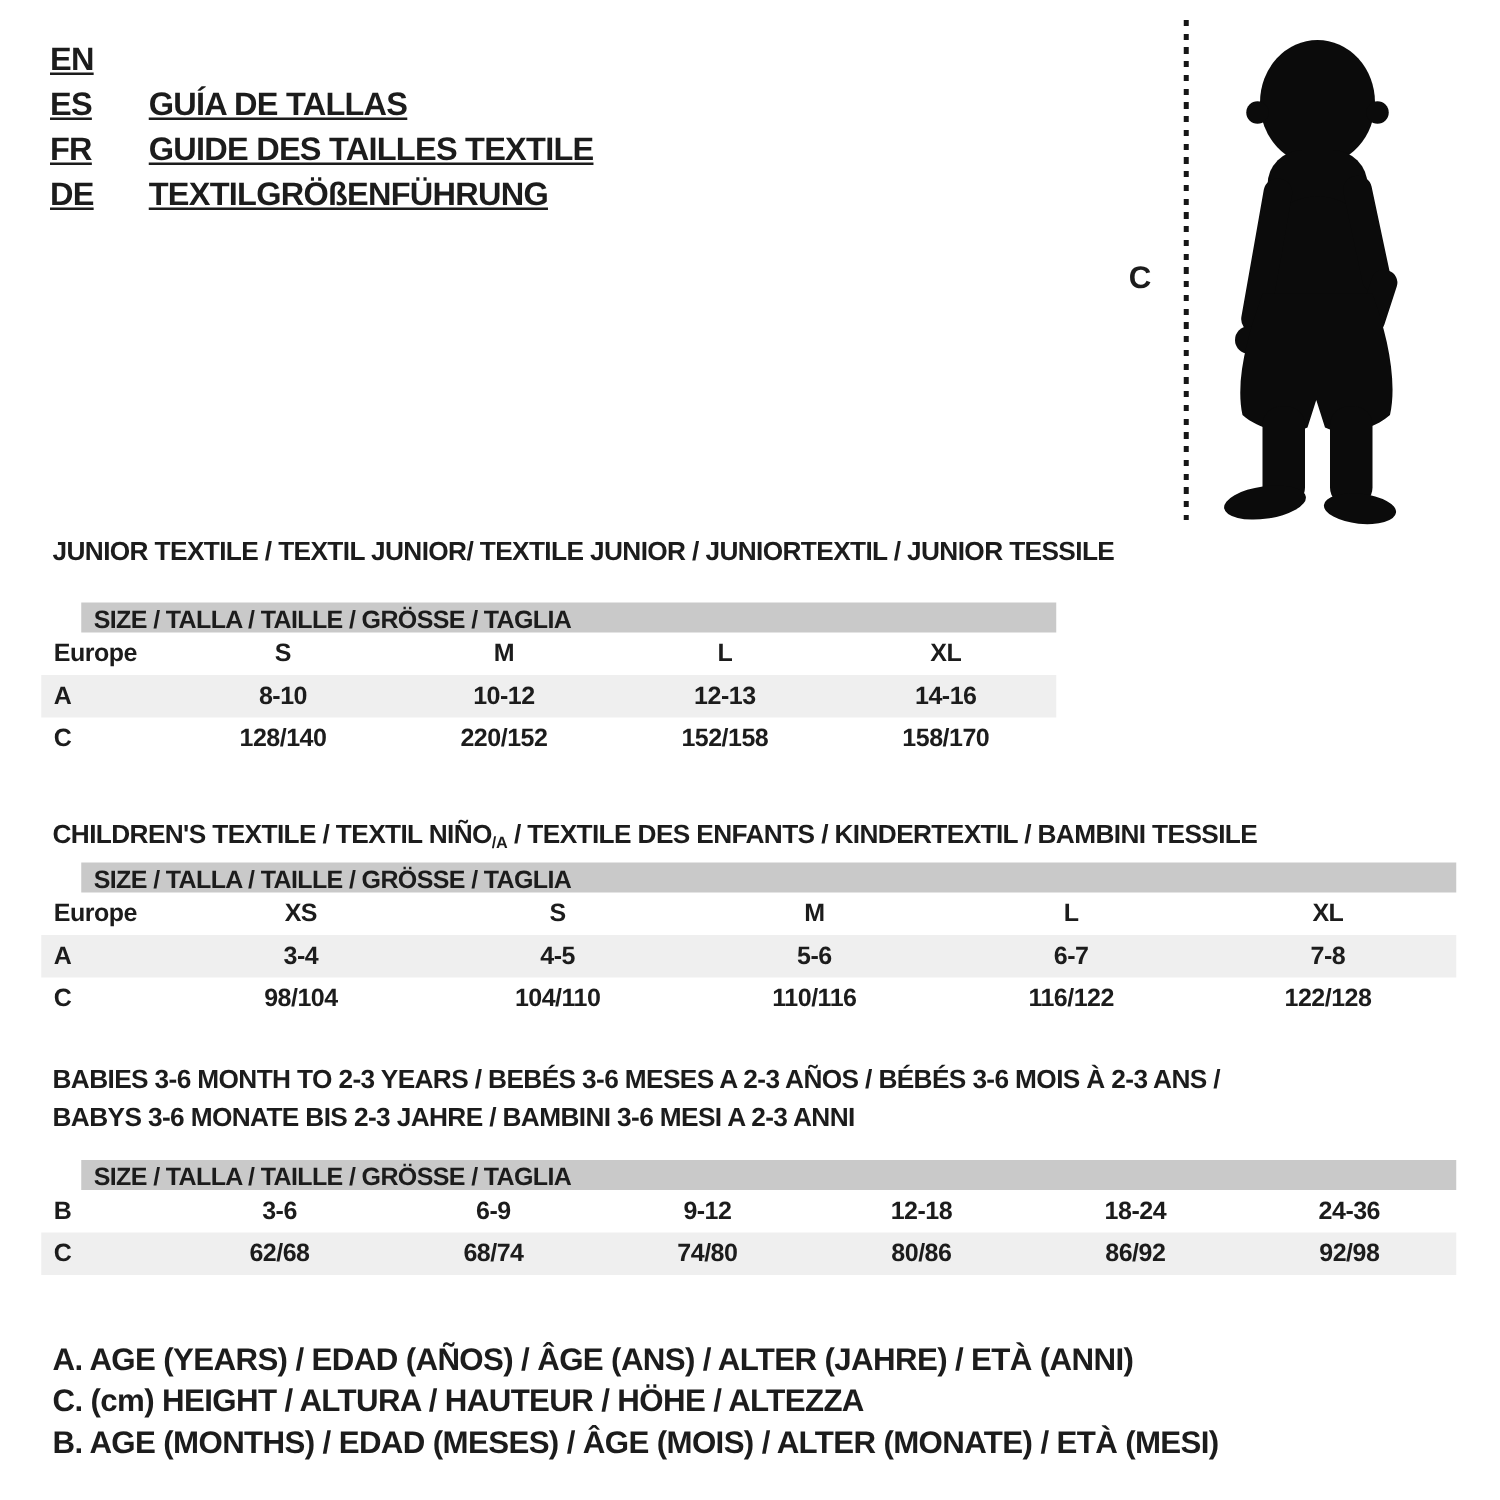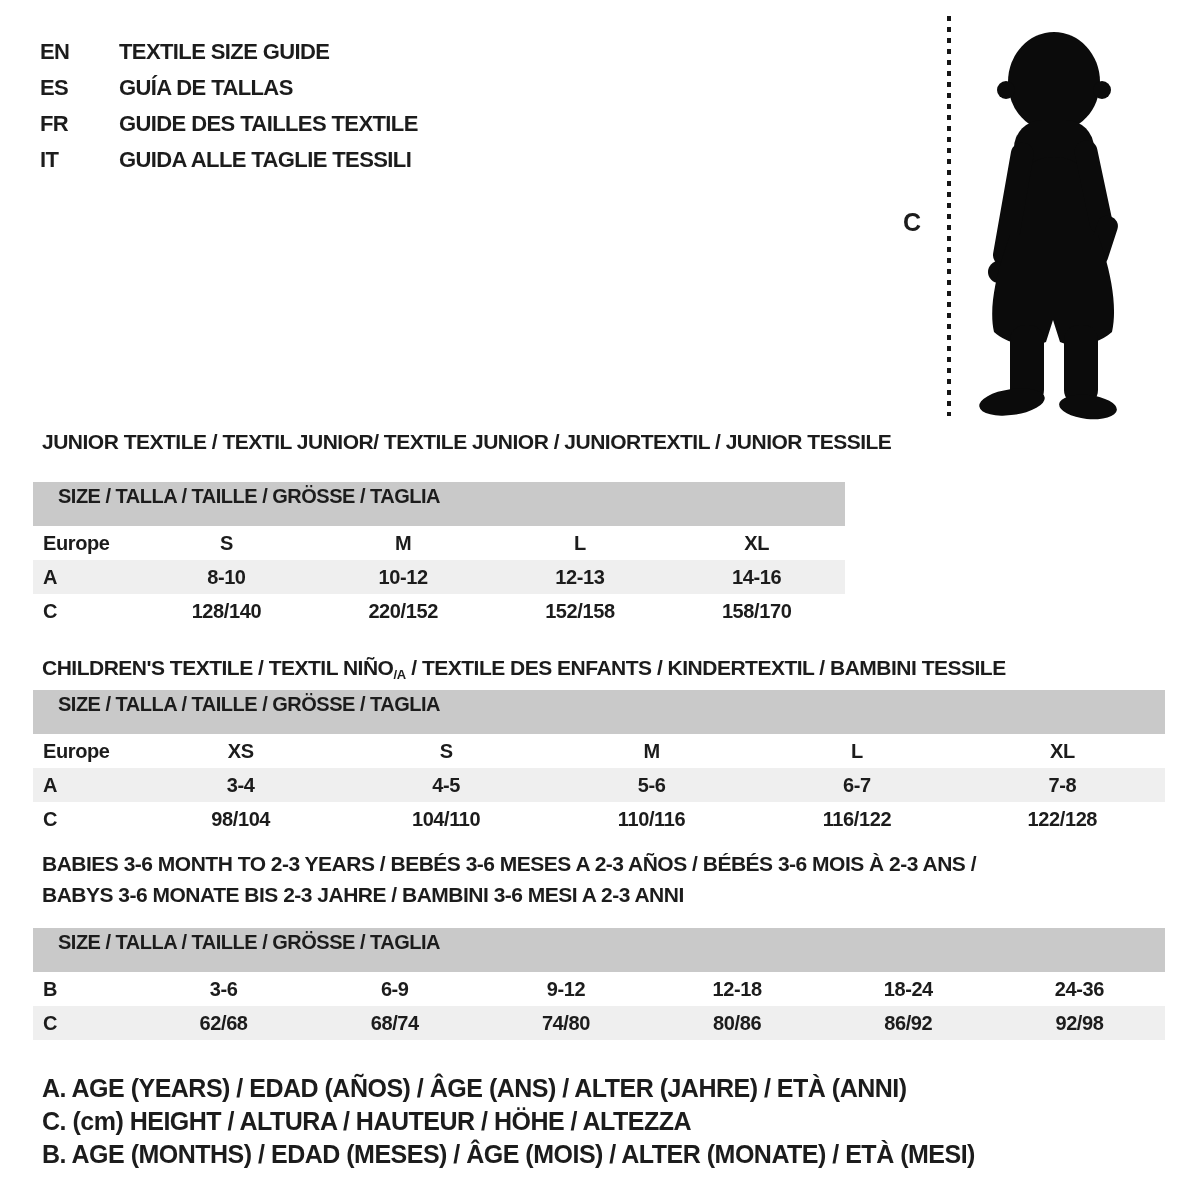--- a/index.html
+++ b/index.html
@@ -8,21 +8,21 @@
     --shaded-row:#efefef;
     --bg:#ffffff;
   }
   *{box-sizing:border-box;margin:0;padding:0;}
   html,body{width:1200px;height:1200px;background:var(--bg);}
   body{font-family:"Liberation Sans", sans-serif;color:var(--text);}
   .page{position:relative;width:1200px;height:1200px;background:var(--bg);overflow:hidden;}
 
   
   .lang-list{position:absolute;left:40px;top:29px;}
-  .lang-row{display:flex;height:36px;align-items:flex-end;font-weight:bold;font-size:22px;letter-spacing:-0.6px;white-space:nowrap;}
+  .lang-row{display:flex;height:36px;align-items:center;font-weight:bold;font-size:26px;letter-spacing:-0.6px;white-space:nowrap;text-decoration:underline;}
   .lang-code{width:79px;flex:0 0 79px;}
 
   
   .figure-line{position:absolute;left:947px;top:16px;width:4px;height:400px;
     background:repeating-linear-gradient(to bottom,#161616 0 5px,transparent 5px 11px);}
   .figure-c{position:absolute;left:903px;top:208px;font-weight:bold;font-size:25px;}
   .silhouette{position:absolute;left:962px;top:20px;width:180px;height:400px;}
   .silhouette path,.silhouette ellipse,.silhouette rect,.silhouette circle{fill:#0b0b0b;}
 
   
@@ -31,52 +31,51 @@
   .t-junior{top:430px;}
   .t-children{top:656px;}
   .t-babies-1{top:852px;}
   .t-babies-2{top:883px;}
 
   
   .size-table{position:absolute;left:33px;}
   .tbl-junior{top:482px;width:812px;}
   .tbl-children{top:690px;width:1132px;}
   .tbl-babies{top:928px;width:1132px;}
-  .thead{height:44px;line-height:28px;background:var(--header-strip);
-    font-weight:bold;font-size:20px;letter-spacing:-0.5px;padding-left:25px;white-space:nowrap;overflow:hidden;}
+  .thead{height:24px;line-height:28px;background:var(--header-strip);
+    font-weight:bold;font-size:20px;letter-spacing:-0.5px;padding-left:10px;white-space:nowrap;overflow:hidden;margin-left:32px;}
   .trow{display:flex;height:34px;align-items:center;font-weight:bold;font-size:20px;letter-spacing:-0.4px;}
   .trow.shaded{background:var(--shaded-row);}
   .cell{flex:1;text-align:center;white-space:nowrap;}
   .cell.label{flex:0 0 105px;text-align:left;padding-left:10px;}
 
   
   .legend{position:absolute;left:42px;top:1072px;}
   .legend-line{height:33px;line-height:33px;font-weight:bold;font-size:25px;letter-spacing:-0.5px;white-space:nowrap;}
 </style>
 </head>
 <body>
 
 <div class="page">
 
   <div class="lang-list">
     <div class="lang-row">
       <span class="lang-code">EN</span>
-      <span class="lang-title">TEXTILE SIZE GUIDE</span>
     </div>
     <div class="lang-row">
       <span class="lang-code">ES</span>
       <span class="lang-title">GUÍA DE TALLAS</span>
     </div>
     <div class="lang-row">
       <span class="lang-code">FR</span>
       <span class="lang-title">GUIDE DES TAILLES TEXTILE</span>
     </div>
     <div class="lang-row">
-      <span class="lang-code">IT</span>
-      <span class="lang-title">GUIDA ALLE TAGLIE TESSILI</span>
+      <span class="lang-code">DE</span>
+      <span class="lang-title">TEXTILGRÖßENFÜHRUNG</span>
     </div>
   </div>
 
   <div class="figure-c">C</div>
   <div class="figure-line"></div>
   <svg class="silhouette" viewBox="0 0 180 400" xmlns="http://www.w3.org/2000/svg" aria-hidden="true">
     <g>
       <ellipse cx="92" cy="62" rx="46" ry="50"></ellipse>
       <circle cx="44" cy="70" r="9"></circle>
       <circle cx="140" cy="70" r="9"></circle>

